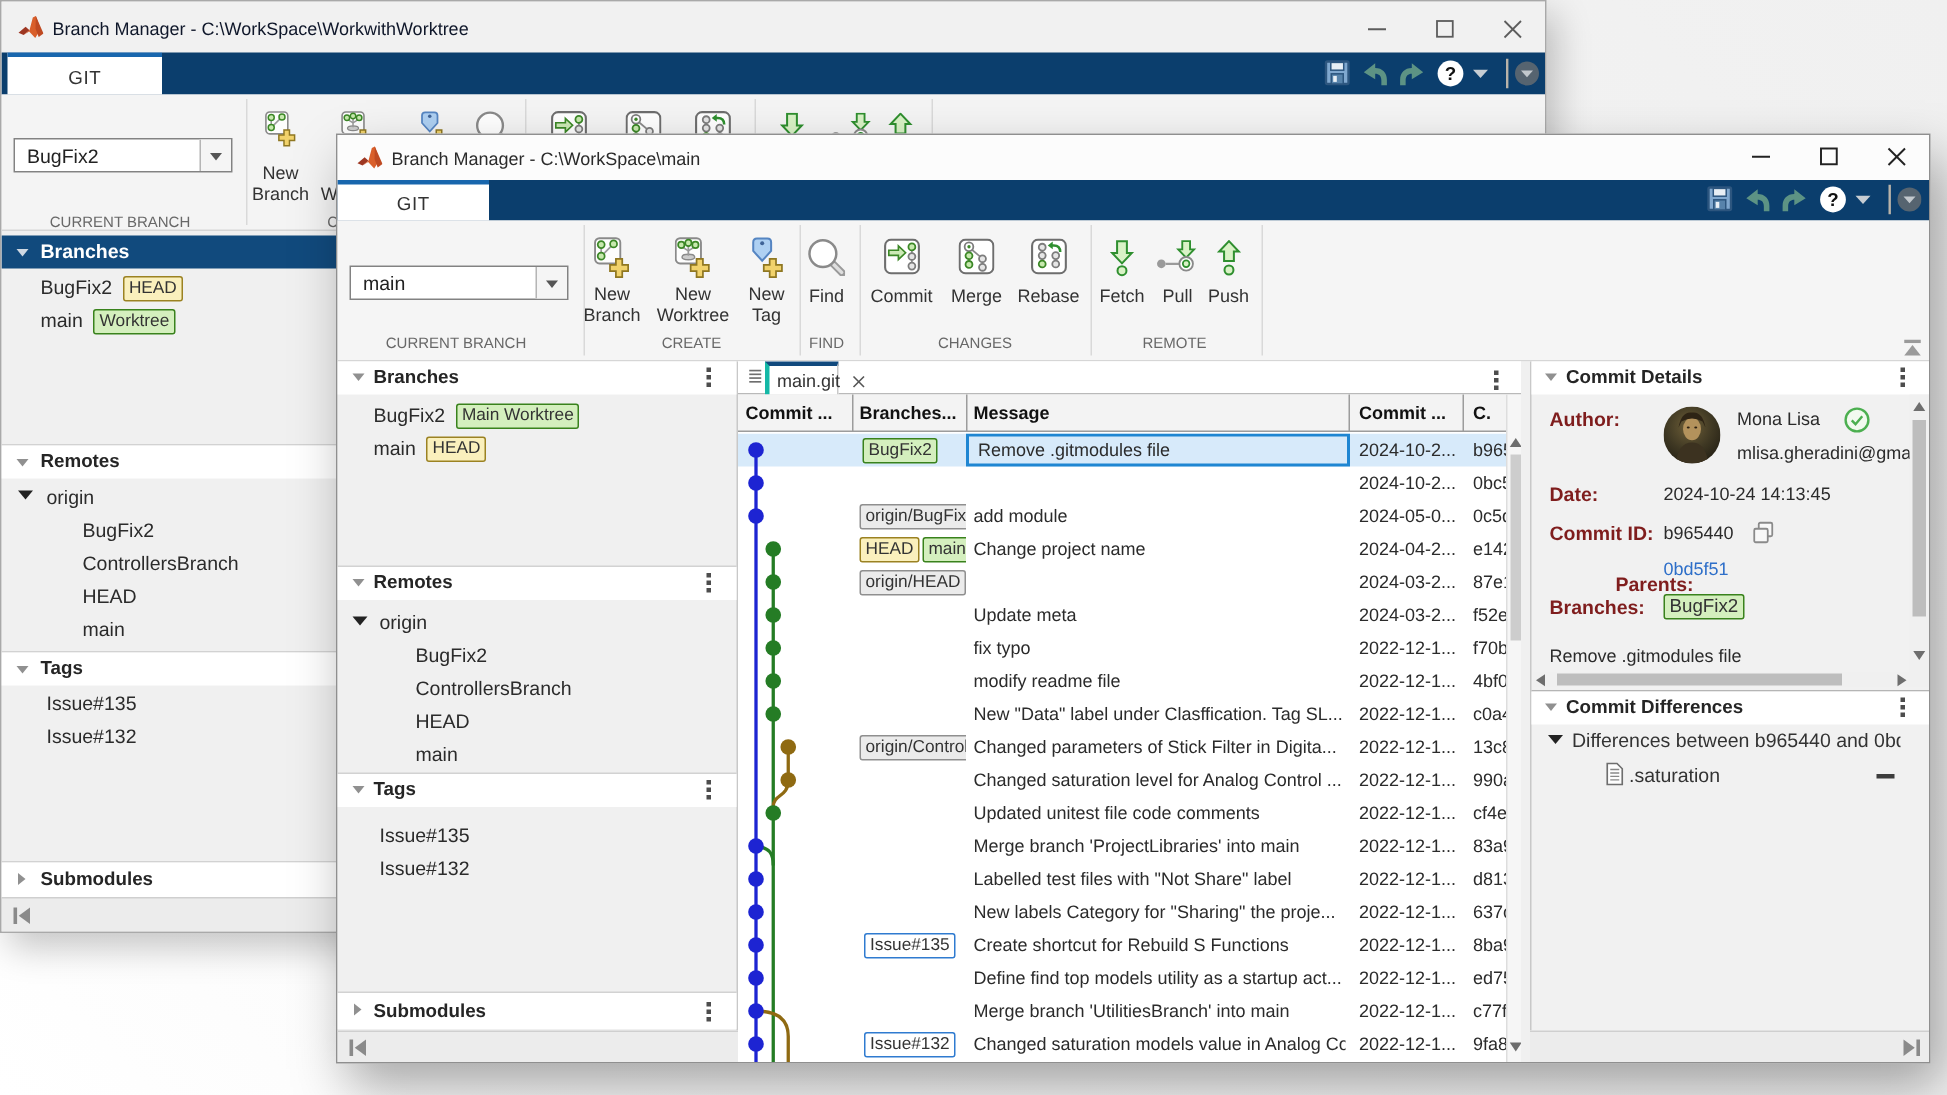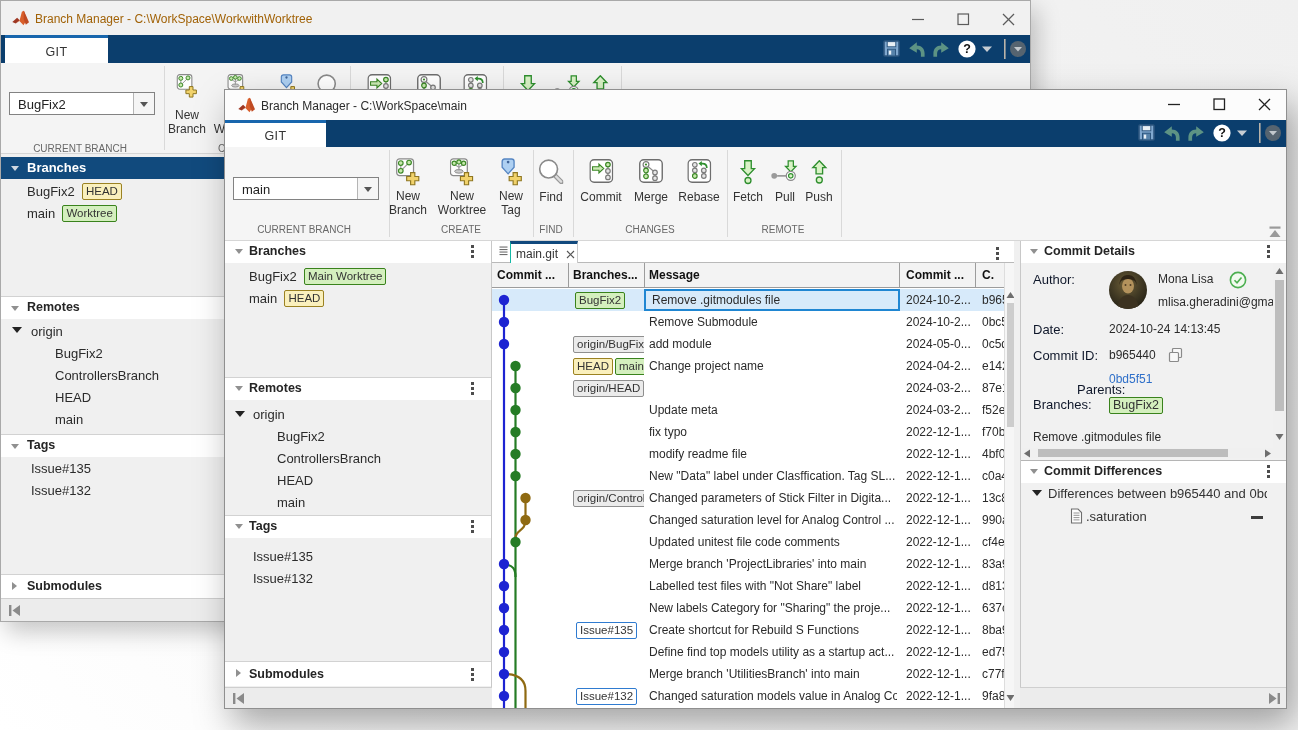--- a/index.html
+++ b/index.html
@@ -32,21 +32,21 @@
 .dots3 i { display:block; width:2.6px; height:2.6px; background:#4d4d4d; margin:0 0 2.4px 0; }
 .item { position:absolute; font-size:13px; color:#2b2b2b; white-space:nowrap; }
 .badge { display:inline-block; font-size:11.5px; color:#333; border:1px solid; border-radius:2px; padding:1px 3px 2px 3px; line-height:12px; position:relative; top:-1px; }
 .bg-green { background:#d4efbe; border-color:#39821c; }
 .bg-yellow { background:#faf0bd; border-color:#9b8222; }
 .bg-gray { background:#ebebeb; border-color:#8f8f8f; }
 .bg-blue { background:#fff; border-color:#2f7bd0; }
 .hline { position:absolute; height:1px; background:#d2d2d2; }
 .botbar { position:absolute; background:#ececec; border-top:1px solid #cfcfcf; }
 .hdr { top:0; font-size:12px; font-weight:bold; color:#111; line-height:25px; white-space:nowrap; }
-.rlbl { position:absolute; font-size:13px; font-weight:normal; color:#0f172a; white-space:nowrap; }
+.rlbl { position:absolute; font-size:13px; font-weight:bold; color:#7f1d1d; white-space:nowrap; }
 .rval { position:absolute; font-size:12px; color:#2b2b2b; white-space:nowrap; }
 .row { position:absolute; left:0; width:512px; height:22px; }
 .row .msg { position:absolute; left:157px; top:0; width:248px; line-height:22px; font-size:12px; color:#2b2b2b; white-space:nowrap; overflow:hidden; }
 .row .dt { position:absolute; left:414px; top:0; line-height:22px; font-size:12px; color:#2b2b2b; white-space:nowrap; }
 .row .cid { position:absolute; left:490px; top:0; width:22px; line-height:22px; font-size:12px; color:#2b2b2b; white-space:nowrap; overflow:hidden; }
 .row .bcell { position:absolute; left:76px; top:0; width:76px; height:22px; overflow:hidden; }
 .row .badge { position:absolute; left:7px; top:3px; white-space:nowrap; }
 </style>
 </head>
 <body>
@@ -137,21 +137,21 @@
 </svg>
 
 <div class="win" id="win1">
 
   <div class="titlebar" style="height:34px;background:#f1f1f1;">
     <svg class="abs" style="left:11px;top:9px;" width="17" height="17" viewBox="0 0 16 16">
       <polygon points="0.3,11.2 4.8,7.3 7.2,9.6 3.5,12.6" fill="#9e3722"></polygon>
       <polygon points="3.5,12.6 7.2,9.6 9.3,1.6 11.2,0.6 14.2,9.0 10.8,14.4 7.0,10.4" fill="#d95f2b"></polygon>
       <polygon points="11.2,0.6 16,11.6 13.0,13.8 11.0,8.4" fill="#bf4a22"></polygon>
     </svg>
-    <div class="ttext" style="left:34px;top:11px;color:#a16207;">Branch Manager - C:\WorkSpace\WorkwithWorktree</div>
+    <div class="ttext" style="left:34px;top:11px;color:#0f172a;">Branch Manager - C:\WorkSpace\WorkwithWorktree</div>
     <svg class="abs" style="left:906px;top:8px;" width="112" height="20" viewBox="0 0 112 20">
       <line x1="5" y1="10.5" x2="17" y2="10.5" stroke="#5c5c5c" stroke-width="1.2"></line>
       <rect x="51" y="5" width="10.5" height="10.5" fill="none" stroke="#5c5c5c" stroke-width="1.2"></rect>
       <line x1="96" y1="5" x2="107" y2="16" stroke="#5c5c5c" stroke-width="1.2"></line>
       <line x1="107" y1="5" x2="96" y2="16" stroke="#5c5c5c" stroke-width="1.2"></line>
     </svg>
   </div>
 
   <div class="navy" style="top:34px;height:28px;"></div>
   <div class="gittab" style="left:4px;top:34px;width:103px;height:28px;">
@@ -485,21 +485,21 @@
 
   <div class="abs" style="left:267px;top:151px;width:522px;height:468px;background:#fff;">
 
     <div class="abs" style="left:0;top:0;width:100%;height:22px;background:#fff;border-bottom:1px solid #b9b9b9;">
       <svg class="abs" style="left:6px;top:5px;" width="11" height="11" viewBox="0 0 11 11">
         <rect x="1.5" y="0.5" width="8" height="1.1" fill="#6e6e6e"></rect>
           <rect x="1.5" y="3" width="8" height="1.1" fill="#6e6e6e"></rect>
           <rect x="1.5" y="5.5" width="8" height="1.1" fill="#6e6e6e"></rect>
           <rect x="1.5" y="8" width="8" height="1.1" fill="#6e6e6e"></rect>
       </svg>
-      <div class="abs" style="left:18px;top:0;width:68px;height:22px;background:#fff;border-top:3px solid #11497d;border-right:1px solid #c9c9c9;border-left:1px solid #14b8a6;">
+      <div class="abs" style="left:18px;top:0;width:49px;height:22px;background:#fff;border-top:3px solid #11497d;border-right:1px solid #c9c9c9;border-left:3px solid #14b8a6;">
         <span class="abs" style="left:5px;top:3px;font-size:12px;color:#333;">main.git</span>
         <svg class="abs" style="left:55px;top:6px;" width="9" height="9" viewBox="0 0 9 9">
             <line x1="1" y1="1" x2="8" y2="8" stroke="#555" stroke-width="1.1"></line>
             <line x1="8" y1="1" x2="1" y2="8" stroke="#555" stroke-width="1.1"></line>
           </svg>
       </div>
       <span class="dots3" style="left:504px;top:6px;">
           <i></i>
           <i></i>
           <i></i>
@@ -522,21 +522,20 @@
       <div class="row" style="top:0;background:#d7eafa;">
         <div class="abs" style="left:152px;top:0;width:256px;height:22px;border:2px solid #1f86d2;"></div>
         <div class="bcell">
             <span class="badge bg-green">BugFix2</span>
           </div>
         <div class="msg" style="left:160px;">Remove .gitmodules file</div>
           <div class="dt">2024-10-2...</div>
           <div class="cid">b965</div>
       </div>
       <div class="row" style="top:22px;">
-          <div class="msg">Remove Submodule</div>
           <div class="dt">2024-10-2...</div>
           <div class="cid">0bc5</div>
         </div>
       <div class="row" style="top:44px;">
           <div class="bcell">
             <span class="badge bg-gray" style="left:5px;">origin/BugFix2</span>
           </div>
           <div class="msg">add module</div>
           <div class="dt">2024-05-0...</div>
           <div class="cid">0c5d</div>

